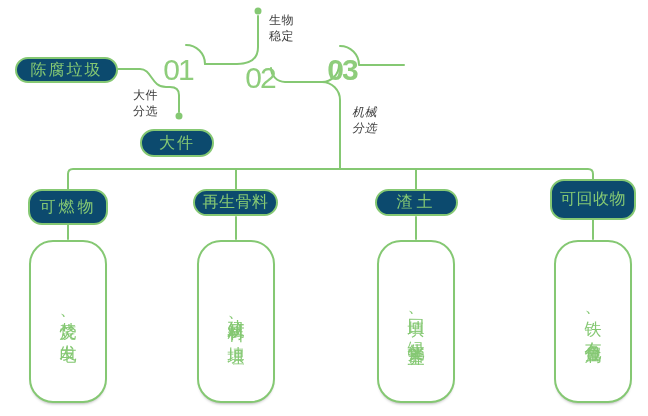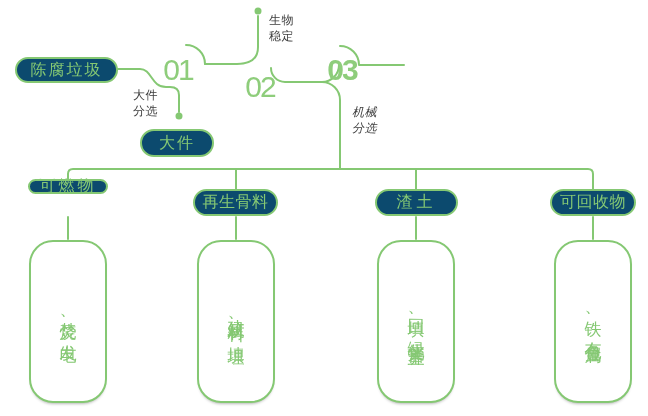--- a/index.html
+++ b/index.html
@@ -54,50 +54,50 @@
     <path d="M236 217 V239"></path>
     <path d="M416 217 V239"></path>
     <path d="M593 217 V239"></path>
   </svg>
 
   <div class="pill" style="left:15px;top:57px;width:103px;height:26px;border-radius:13px;letter-spacing:2px;">
     <span>陈腐垃圾</span>
   </div>
 
   <div class="step-num" style="left:155px;top:53px;">01</div>
-  <div class="step-num" style="left:237px;top:70px;">02</div>
+  <div class="step-num" style="left:237px;top:61px;">02</div>
   <div class="step-num" style="left:319px;top:53px;font-weight:bold;">03</div>
 
   <div class="step-label" style="left:133px;top:88px;">
     <div>大件</div>
     <div>分选</div>
   </div>
   <div class="step-label" style="left:269px;top:13px;">
     <div>生物</div>
     <div>稳定</div>
   </div>
   <div class="step-label" style="left:352px;top:105px;font-style:italic;">
     <div>机械</div>
     <div>分选</div>
   </div>
 
   <div class="pill" style="left:140px;top:129px;width:74px;height:28px;letter-spacing:2px;">
     <span>大件</span>
   </div>
 
-  <div class="pill" style="left:28px;top:179px;width:80px;height:15px;letter-spacing:3px;">
+  <div class="pill" style="left:28px;top:189px;width:80px;height:36px;letter-spacing:3px;">
     <span>可燃物</span>
   </div>
   <div class="pill" style="left:193px;top:189px;width:85px;height:27px;letter-spacing:0.5px;">
     <span>再生骨料</span>
   </div>
   <div class="pill" style="left:375px;top:189px;width:83px;height:27px;letter-spacing:4px;">
     <span>渣土</span>
   </div>
-  <div class="pill" style="left:550px;top:189px;width:86px;height:27px;letter-spacing:0.5px;">
+  <div class="pill" style="left:550px;top:179px;width:86px;height:41px;letter-spacing:0.5px;">
     <span>可回收物</span>
   </div>
 
   <div class="vbox" style="left:29px;">
     <span class="vtext">焚烧、发电</span>
   </div>
   <div class="vbox" style="left:197px;">
     <span class="vtext">建筑材料、填埋</span>
   </div>
   <div class="vbox" style="left:377px;">

